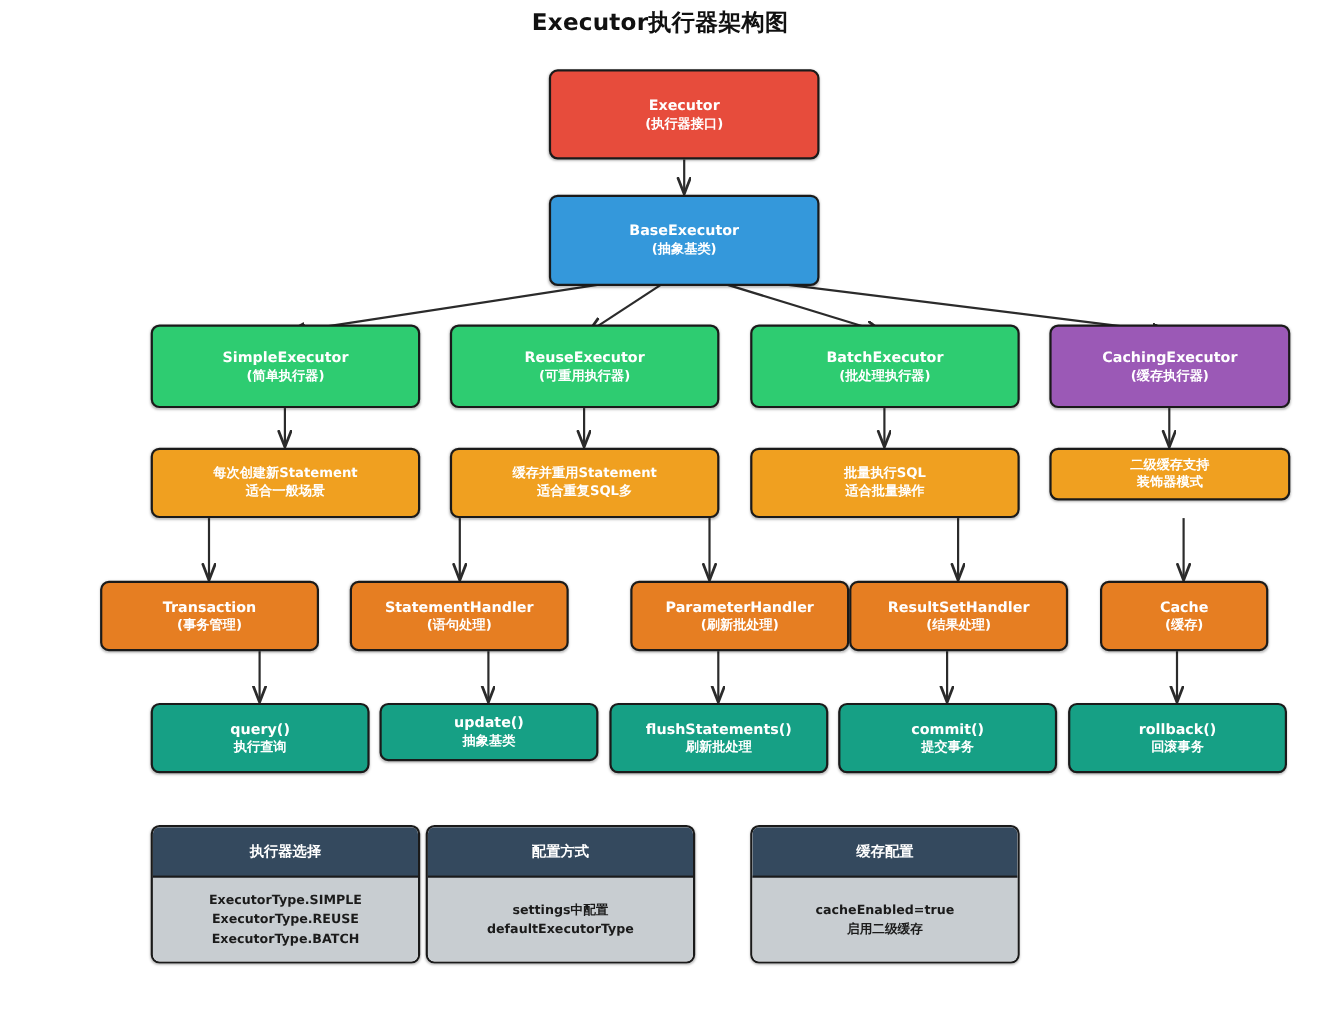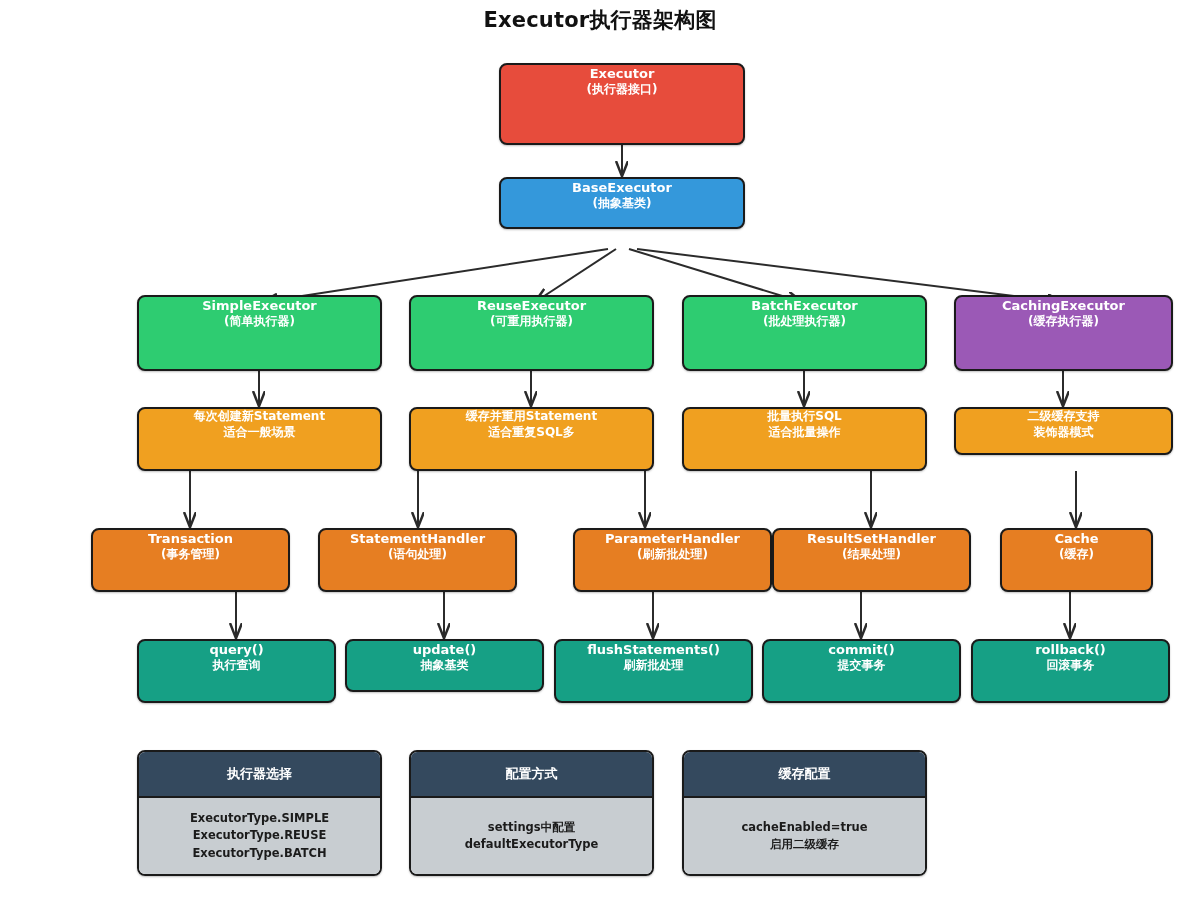--- a/index.html
+++ b/index.html
@@ -39,20 +39,21 @@
     pointer-events: none;
   }
   .node {
     position: absolute;
     box-sizing: border-box;
     border: 2px solid #1a1a1a;
     border-radius: 8px;
     display: flex;
     flex-direction: column;
     align-items: center;
+    justify-content: center;
     text-align: center;
     color: #ffffff;
     line-height: 1.32;
     box-shadow: 0 1px 2px rgba(0,0,0,0.25);
   }
   .node .t1 {
     font-weight: bold;
     font-size: 13px;
     white-space: nowrap;
   }
@@ -141,21 +142,21 @@
       <line x1="861" y1="592" x2="861" y2="638"></line>
       <line x1="1070" y1="592" x2="1070" y2="638"></line>
     </g>
   </svg>
 
   <div class="node" style="left:499px; top:63px; width:246px; height:82px; background:#e74c3c;">
     <div class="t1">Executor</div>
     <div class="t2">(执行器接口)</div>
   </div>
 
-  <div class="node" style="left:499px; top:177px; width:246px; height:52px; background:#3498db;">
+  <div class="node" style="left:499px; top:177px; width:246px; height:83px; background:#3498db;">
     <div class="t1">BaseExecutor</div>
     <div class="t2">(抽象基类)</div>
   </div>
 
   <div class="node" style="left:137px; top:295px; width:245px; height:76px; background:#2ecc71;">
     <div class="t1">SimpleExecutor</div>
     <div class="t2">(简单执行器)</div>
   </div>
   <div class="node" style="left:409px; top:295px; width:245px; height:76px; background:#2ecc71;">
     <div class="t1">ReuseExecutor</div>
@@ -231,21 +232,21 @@
 
   <div class="panel" style="left:137px; top:750px; width:245px; height:126px;">
     <div class="panel-head">执行器选择</div>
     <div class="panel-body">
       <div class="line">ExecutorType.SIMPLE</div>
       <div class="line">ExecutorType.REUSE</div>
       <div class="line">ExecutorType.BATCH</div>
     </div>
   </div>
 
-  <div class="panel" style="left:409px; top:750px; width:245px; height:126px;">
+  <div class="panel" style="left:387px; top:750px; width:245px; height:126px;">
     <div class="panel-head">配置方式</div>
     <div class="panel-body">
       <div class="line">settings中配置</div>
       <div class="line">defaultExecutorType</div>
     </div>
   </div>
 
   <div class="panel" style="left:682px; top:750px; width:245px; height:126px;">
     <div class="panel-head">缓存配置</div>
     <div class="panel-body">

